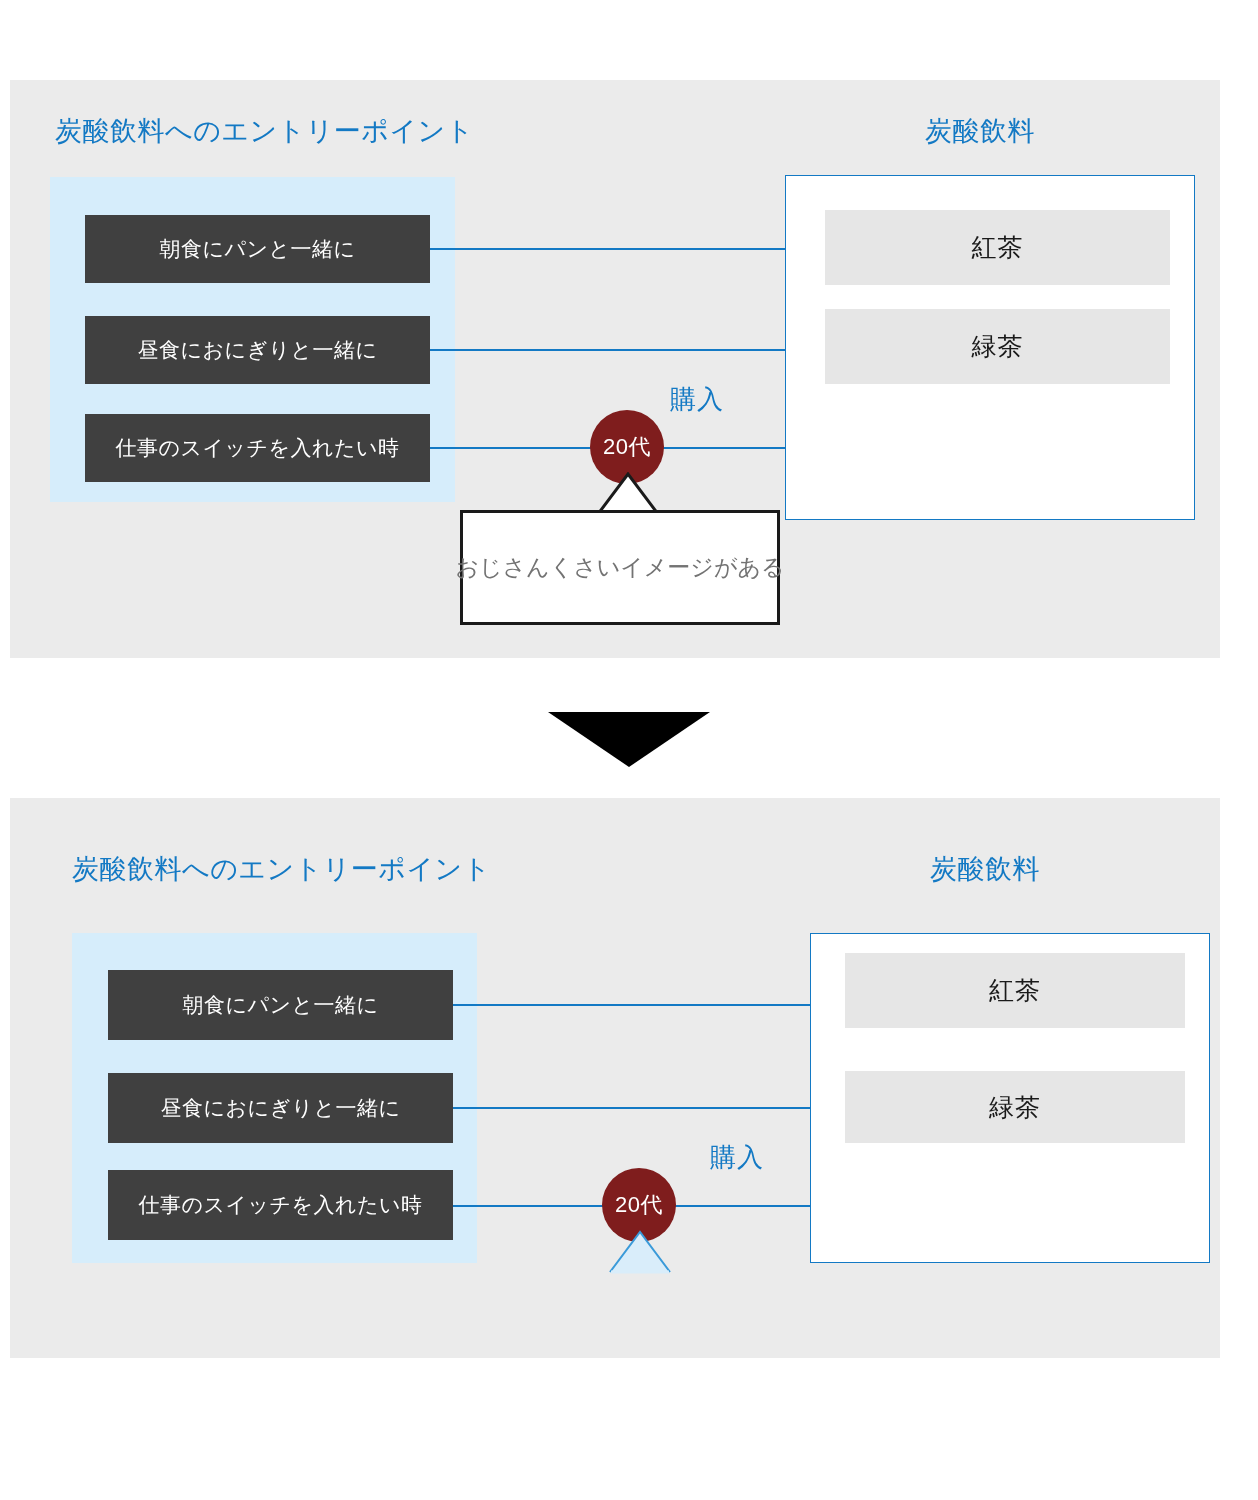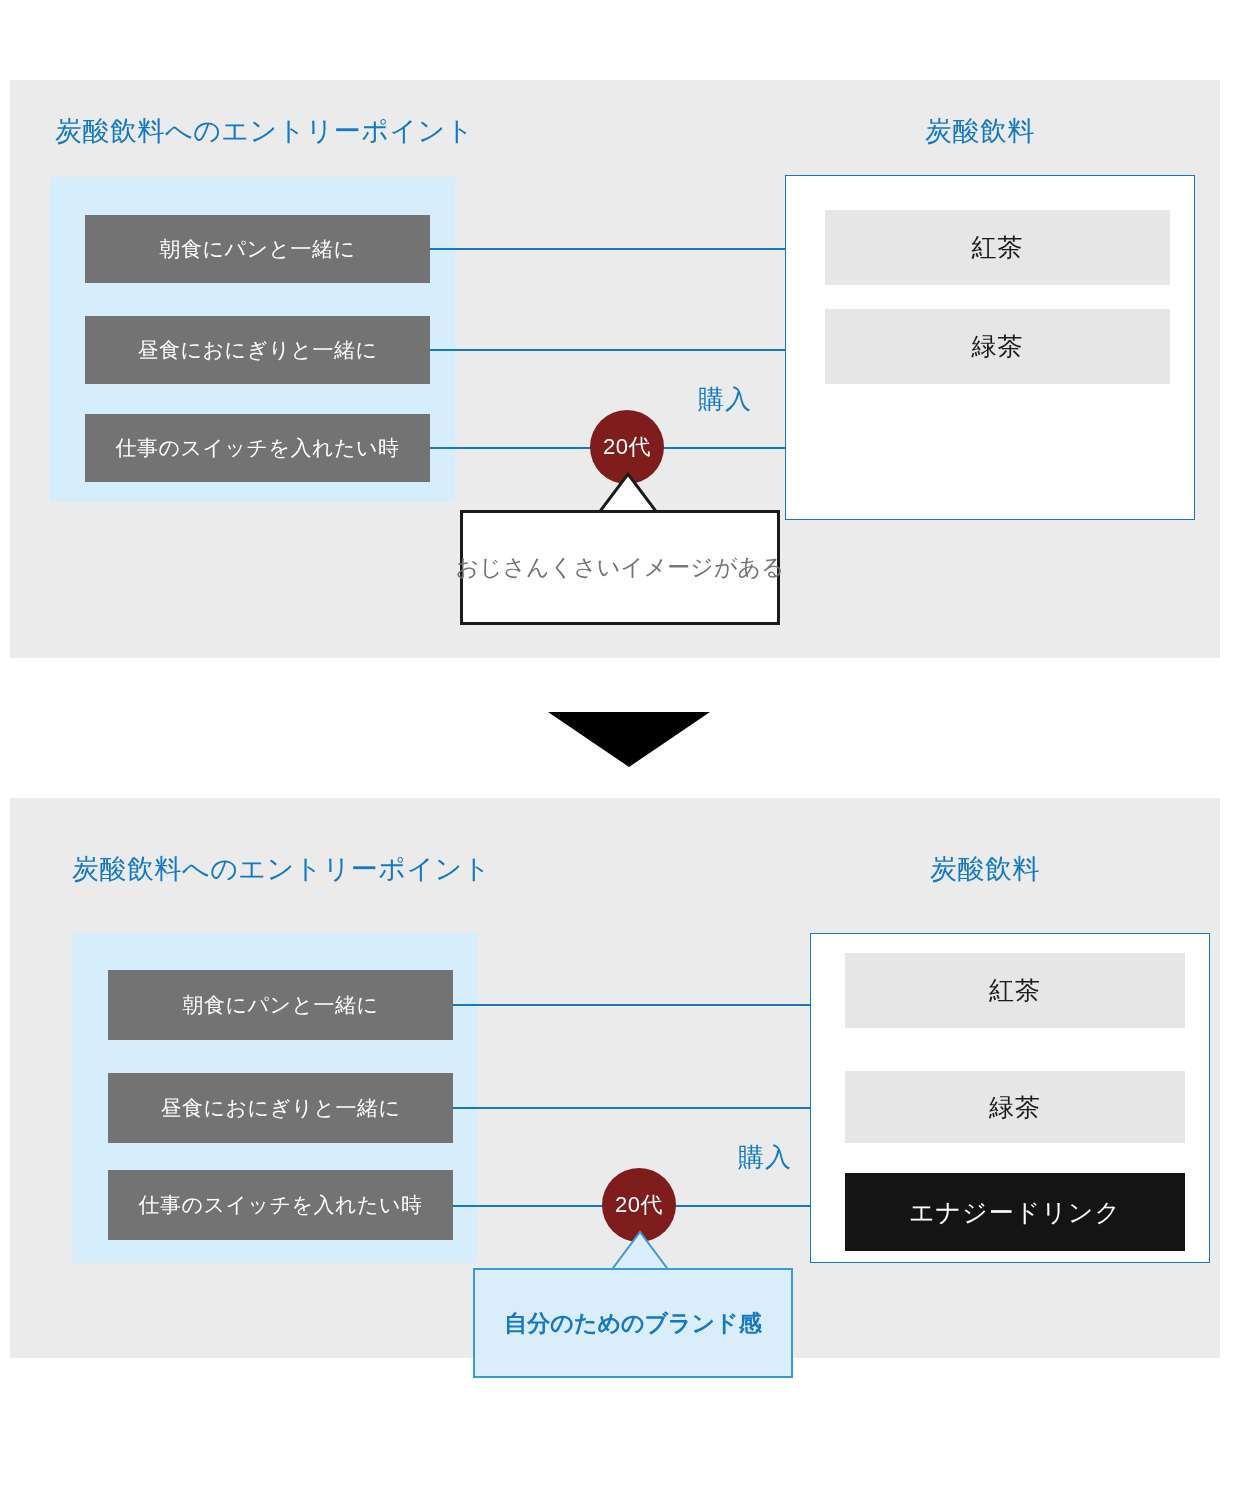--- a/index.html
+++ b/index.html
@@ -36,21 +36,21 @@
 
   
   .entry-group {
     position: absolute;
     background: #d6edfb;
   }
 
   
   .entry-box {
     position: absolute;
-    background: #737373;
+    background: #404040;
     color: #ffffff;
     display: flex;
     align-items: center;
     justify-content: center;
     font-size: 21px;
     letter-spacing: 0.5px;
     white-space: nowrap;
   }
 
   
@@ -118,21 +118,20 @@
     letter-spacing: 0.5px;
   }
 
   
   .purchase-label {
     position: absolute;
     color: #1379c4;
     font-size: 26px;
     white-space: nowrap;
     letter-spacing: 1px;
-    margin-left: 28px;
   }
 
   
   .callout {
     position: absolute;
     box-sizing: border-box;
     display: flex;
     align-items: center;
     justify-content: center;
     white-space: nowrap;
@@ -217,20 +216,18 @@
 
   <div class="persona" style="left:592px; top:370px; width:74px; height:74px;">20代</div>
 
   <div class="purchase-label" style="left:700px; top:342px;">購入</div>
 
   <svg class="callout-tail" style="left:598px; top:432px;" width="70" height="44">
     <polyline points="2,42 32,2 62,42" fill="#d9edfa" stroke="#3a9ad9" stroke-width="2"></polyline>
     <line x1="3" y1="42" x2="61" y2="42" stroke="#d9edfa" stroke-width="3"></line>
   </svg>
 
-  <div class="callout tinted" style="left:463px; top:470px; width:320px; height:110px;">自分のためのブランド感</div>
 
   <div class="product-panel" style="left:800px; top:135px; width:400px; height:330px;"></div>
 
   <div class="product-row" style="left:835px; top:155px; width:340px; height:75px;">紅茶</div>
   <div class="product-row" style="left:835px; top:273px; width:340px; height:72px;">緑茶</div>
-  <div class="product-row dark" style="left:835px; top:375px; width:340px; height:78px;">エナジードリンク</div>
 </div>
 
 </body></html>

